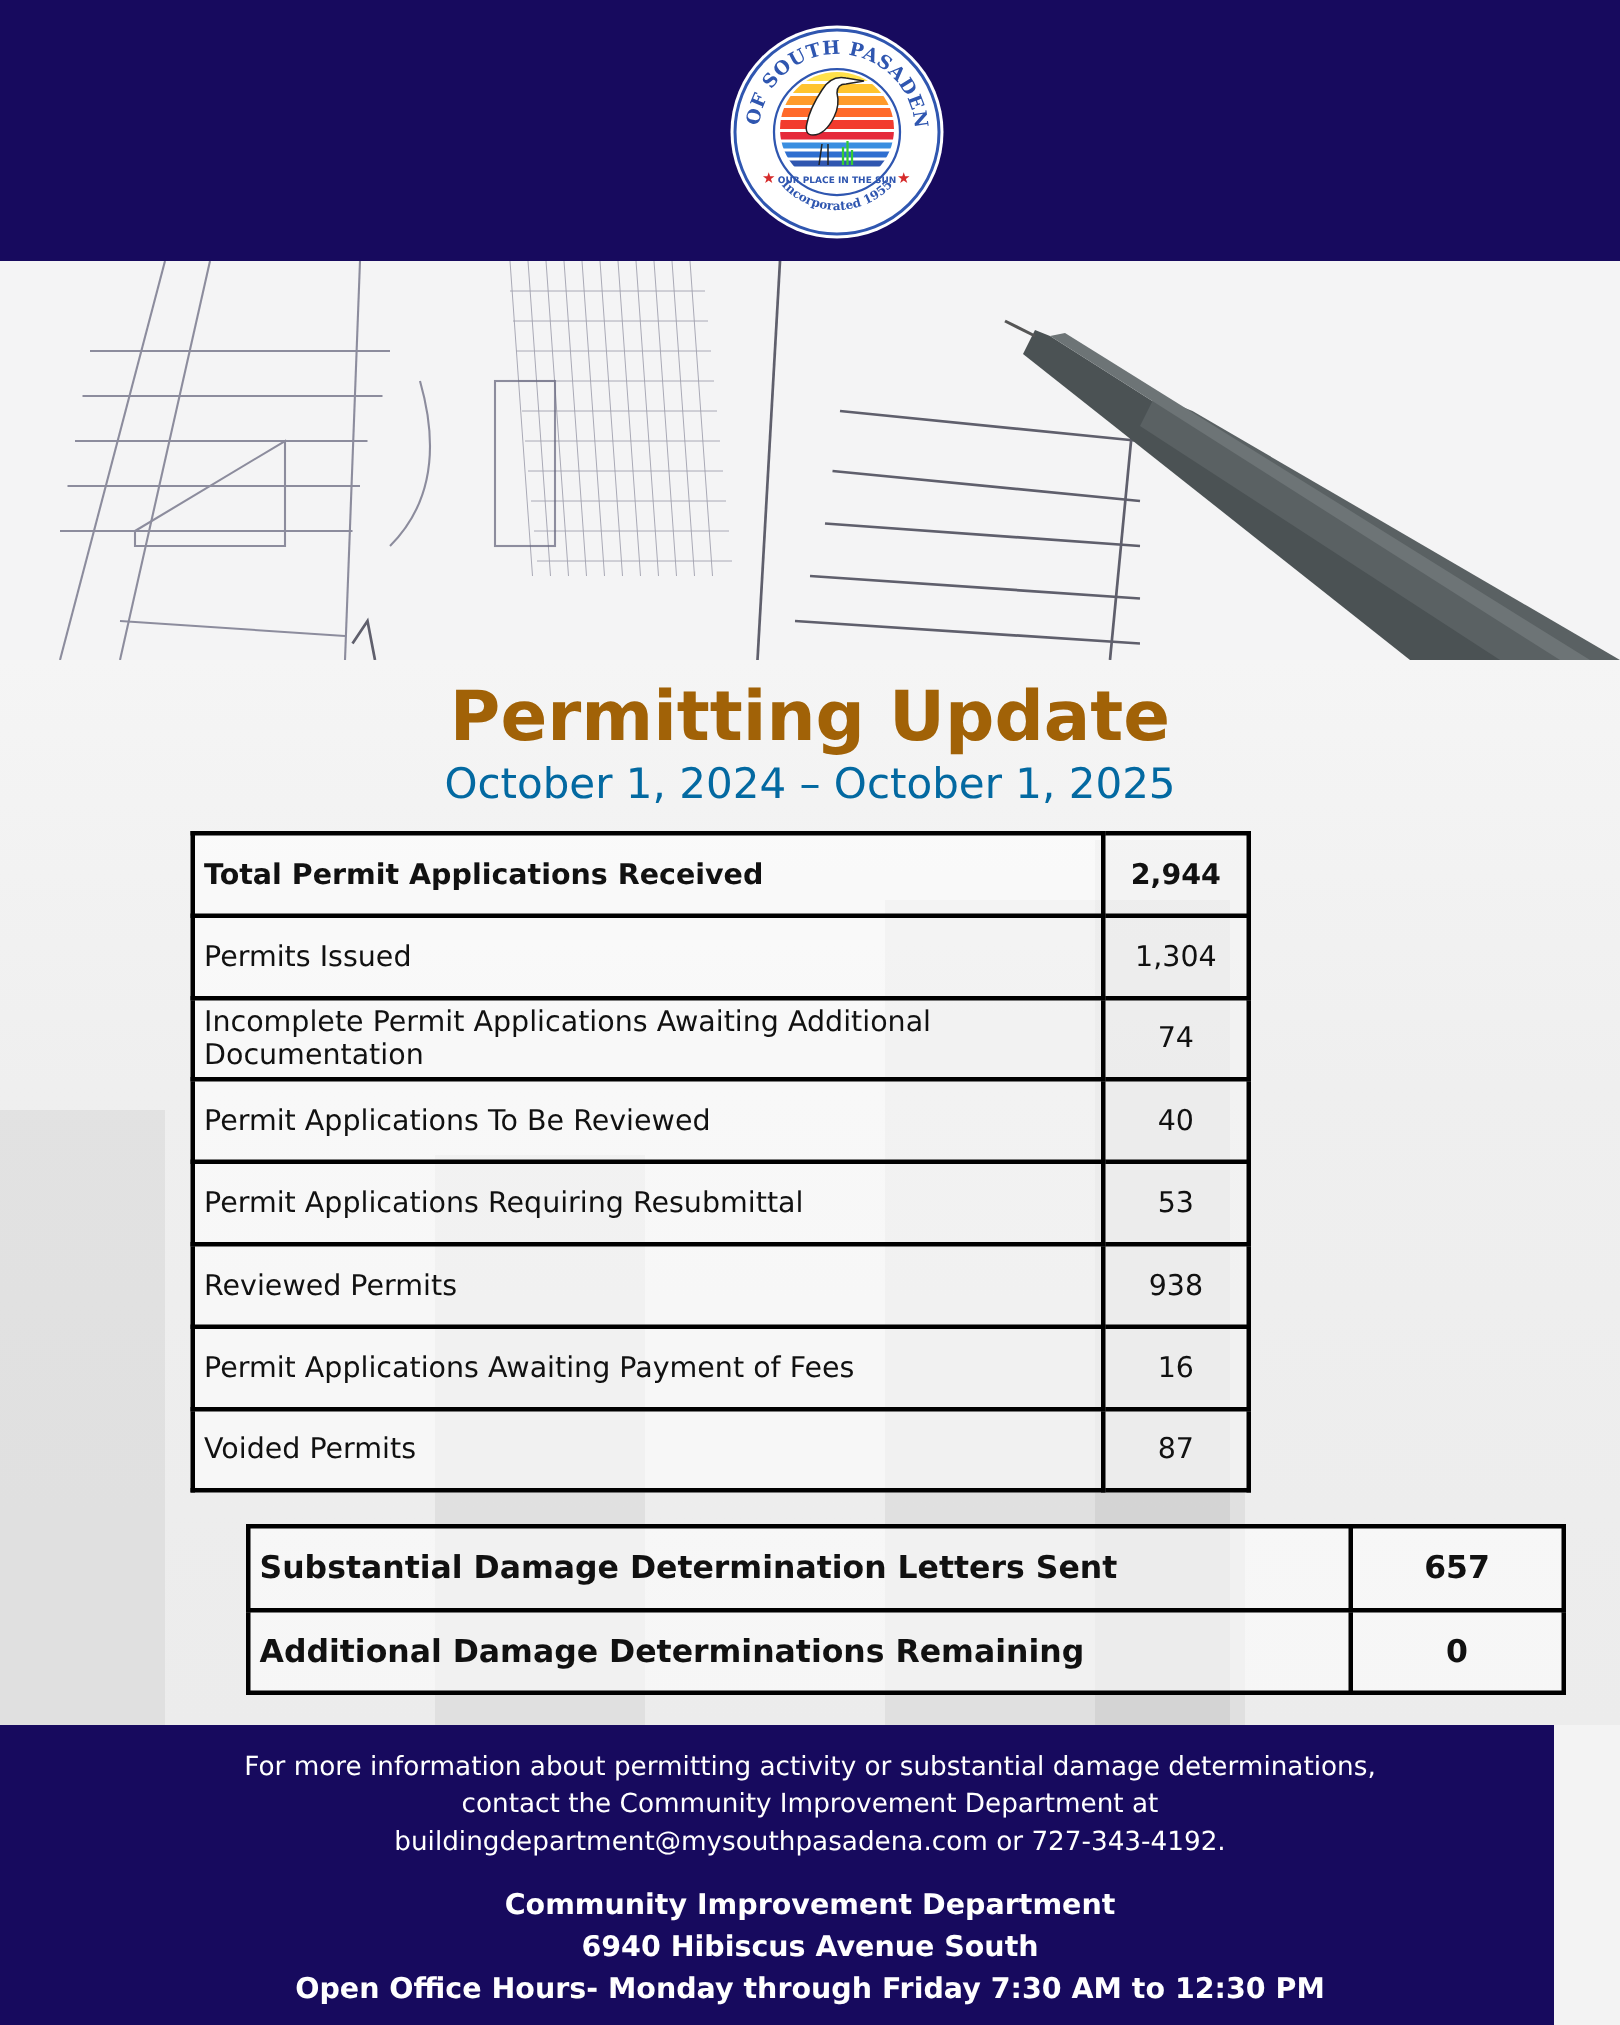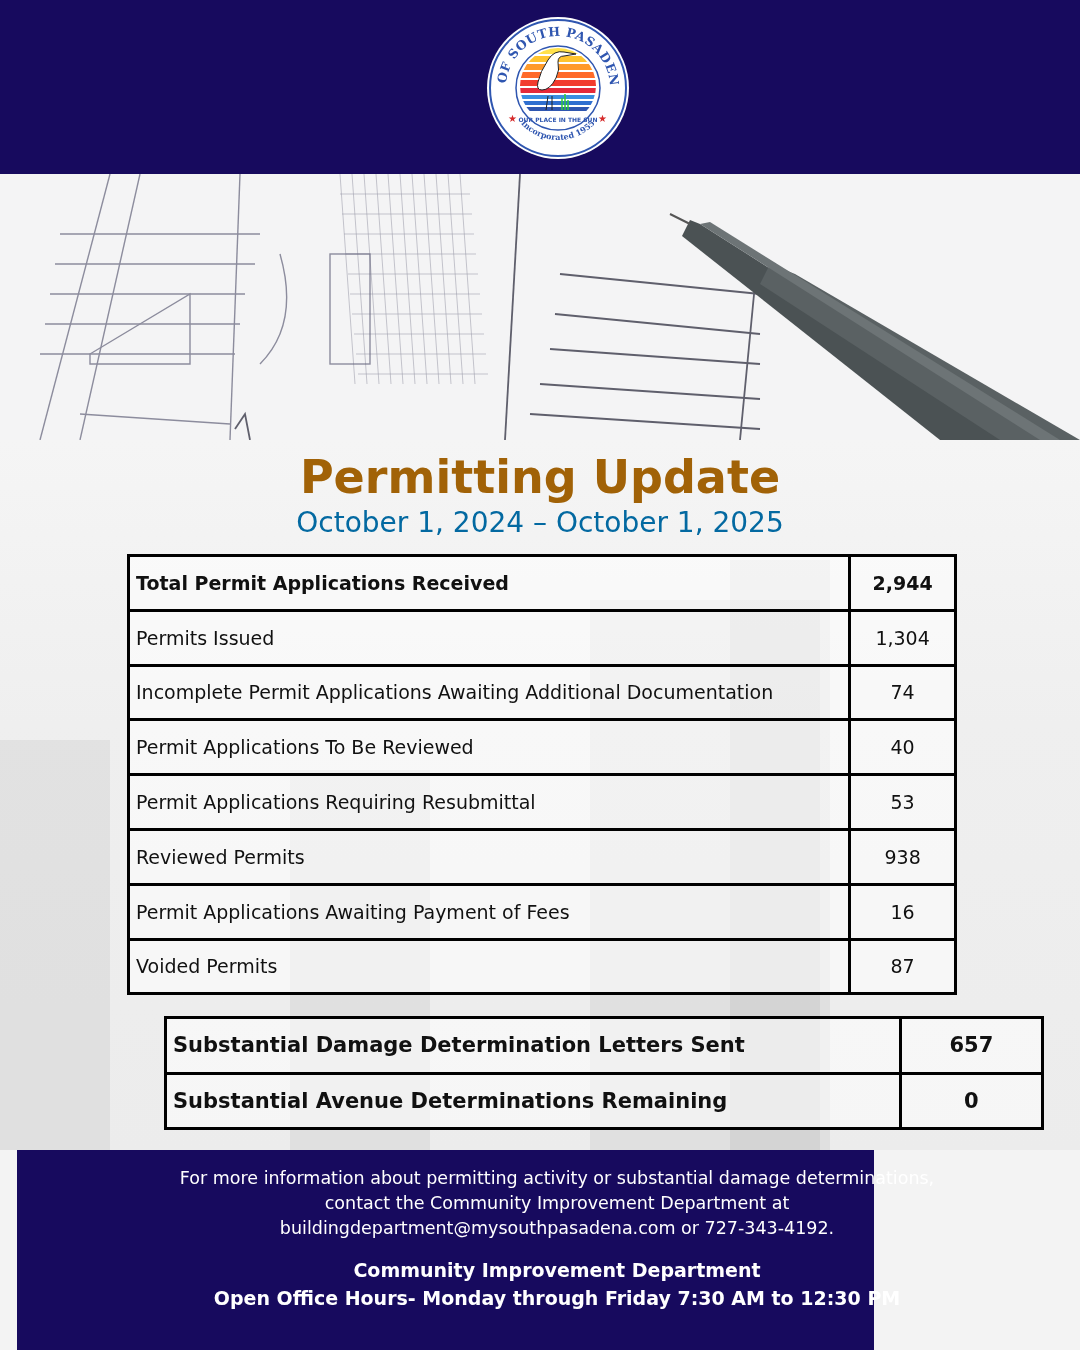--- a/index.html
+++ b/index.html
@@ -15,36 +15,36 @@
   .content { position: absolute; left: 0; top: 440px; width: 1080px; height: 710px;
     background:
       linear-gradient(180deg, #f5f5f5 0%, #efefef 40%, #ececec 100%); overflow: hidden; }
   .bg-bldg { position: absolute; background: rgba(0,0,0,0.05); }
 
   .title { position: absolute; top: 450px; left: 0; width: 1080px; text-align: center;
     font-family: "DejaVu Sans", sans-serif; font-weight: bold; font-size: 46px; color: #a16207; letter-spacing: 0px; }
   .subtitle { position: absolute; top: 506px; left: 0; width: 1080px; text-align: center;
     font-family: "DejaVu Sans", sans-serif; font-size: 28px; color: #0369a1; }
 
-  table.stats { position: absolute; left: 127px; top: 554px; width: 830px; border-collapse: collapse;
+  table.stats { position: absolute; left: 127px; top: 554px; width: 707px; border-collapse: collapse;
     background: rgba(255,255,255,0.55); border-radius: 13px; }
   table.stats td { border: 3px solid #000; height: 54.8px; font-family: "DejaVu Sans", sans-serif;
     font-size: 19px; color: #111; }
   table.stats td.label { padding-left: 6px; width: 724px; }
   table.stats td.value { text-align: center; width: 106px; }
   table.stats tr.bold td { font-weight: bold; }
 
   table.sdd { position: absolute; left: 164px; top: 1016px; width: 880px; border-collapse: collapse;
     background: rgba(255,255,255,0.55); }
   table.sdd td { border: 3px solid #000; height: 55.5px; font-family: "DejaVu Sans", sans-serif;
     font-size: 21px; font-weight: bold; color: #111; }
   table.sdd td.label { padding-left: 6px; width: 630px; }
   table.sdd td.value { text-align: center; width: 122px; }
 
-  .footer { position: absolute; left: 17px; top: 1150px; width: 857px; height: 200px; background: #170a5e; color: #fff; text-align: center; }
+  .footer { position: absolute; left: 0; top: 1150px; width: 1036px; height: 200px; background: #170a5e; color: #fff; text-align: center; }
   .footer .info { position: absolute; top: 16px; left: 0; width: 1080px; font-family: "DejaVu Sans", sans-serif;
     font-size: 17.5px; line-height: 25px; }
   .footer .dept { position: absolute; top: 106px; left: 0; width: 1080px; font-family: "DejaVu Sans", sans-serif;
     font-size: 19px; font-weight: bold; line-height: 28px; }
 </style>
 </head>
 <body>
 
 <div class="header">
   <svg class="seal" viewBox="0 0 144 144">
@@ -168,29 +168,30 @@
 </tbody>
   </table>
 
 <table class="sdd">
   <tbody>
       <tr>
     <td class="label">Substantial Damage Determination Letters Sent</td>
     <td class="value">657</td>
   </tr>
   <tr>
-    <td class="label">Substantial Avenue Determinations Remaining</td>
+    <td class="label">Additional Damage Determinations Remaining</td>
     <td class="value">0</td>
   </tr>
 </tbody>
   </table>
 
 <div class="footer">
   <div class="info">
     <div>For more information about permitting activity or substantial damage determinations,</div>
     <div>contact the Community Improvement Department at</div>
     <div>buildingdepartment@mysouthpasadena.com or 727-343-4192.</div>
   </div>
   <div class="dept">
     <div>Community Improvement Department</div>
+    <div>6940 Hibiscus Avenue South</div>
     <div>Open Office Hours- Monday through Friday 7:30 AM to 12:30 PM</div>
   </div>
 </div>
 
 </body></html>

